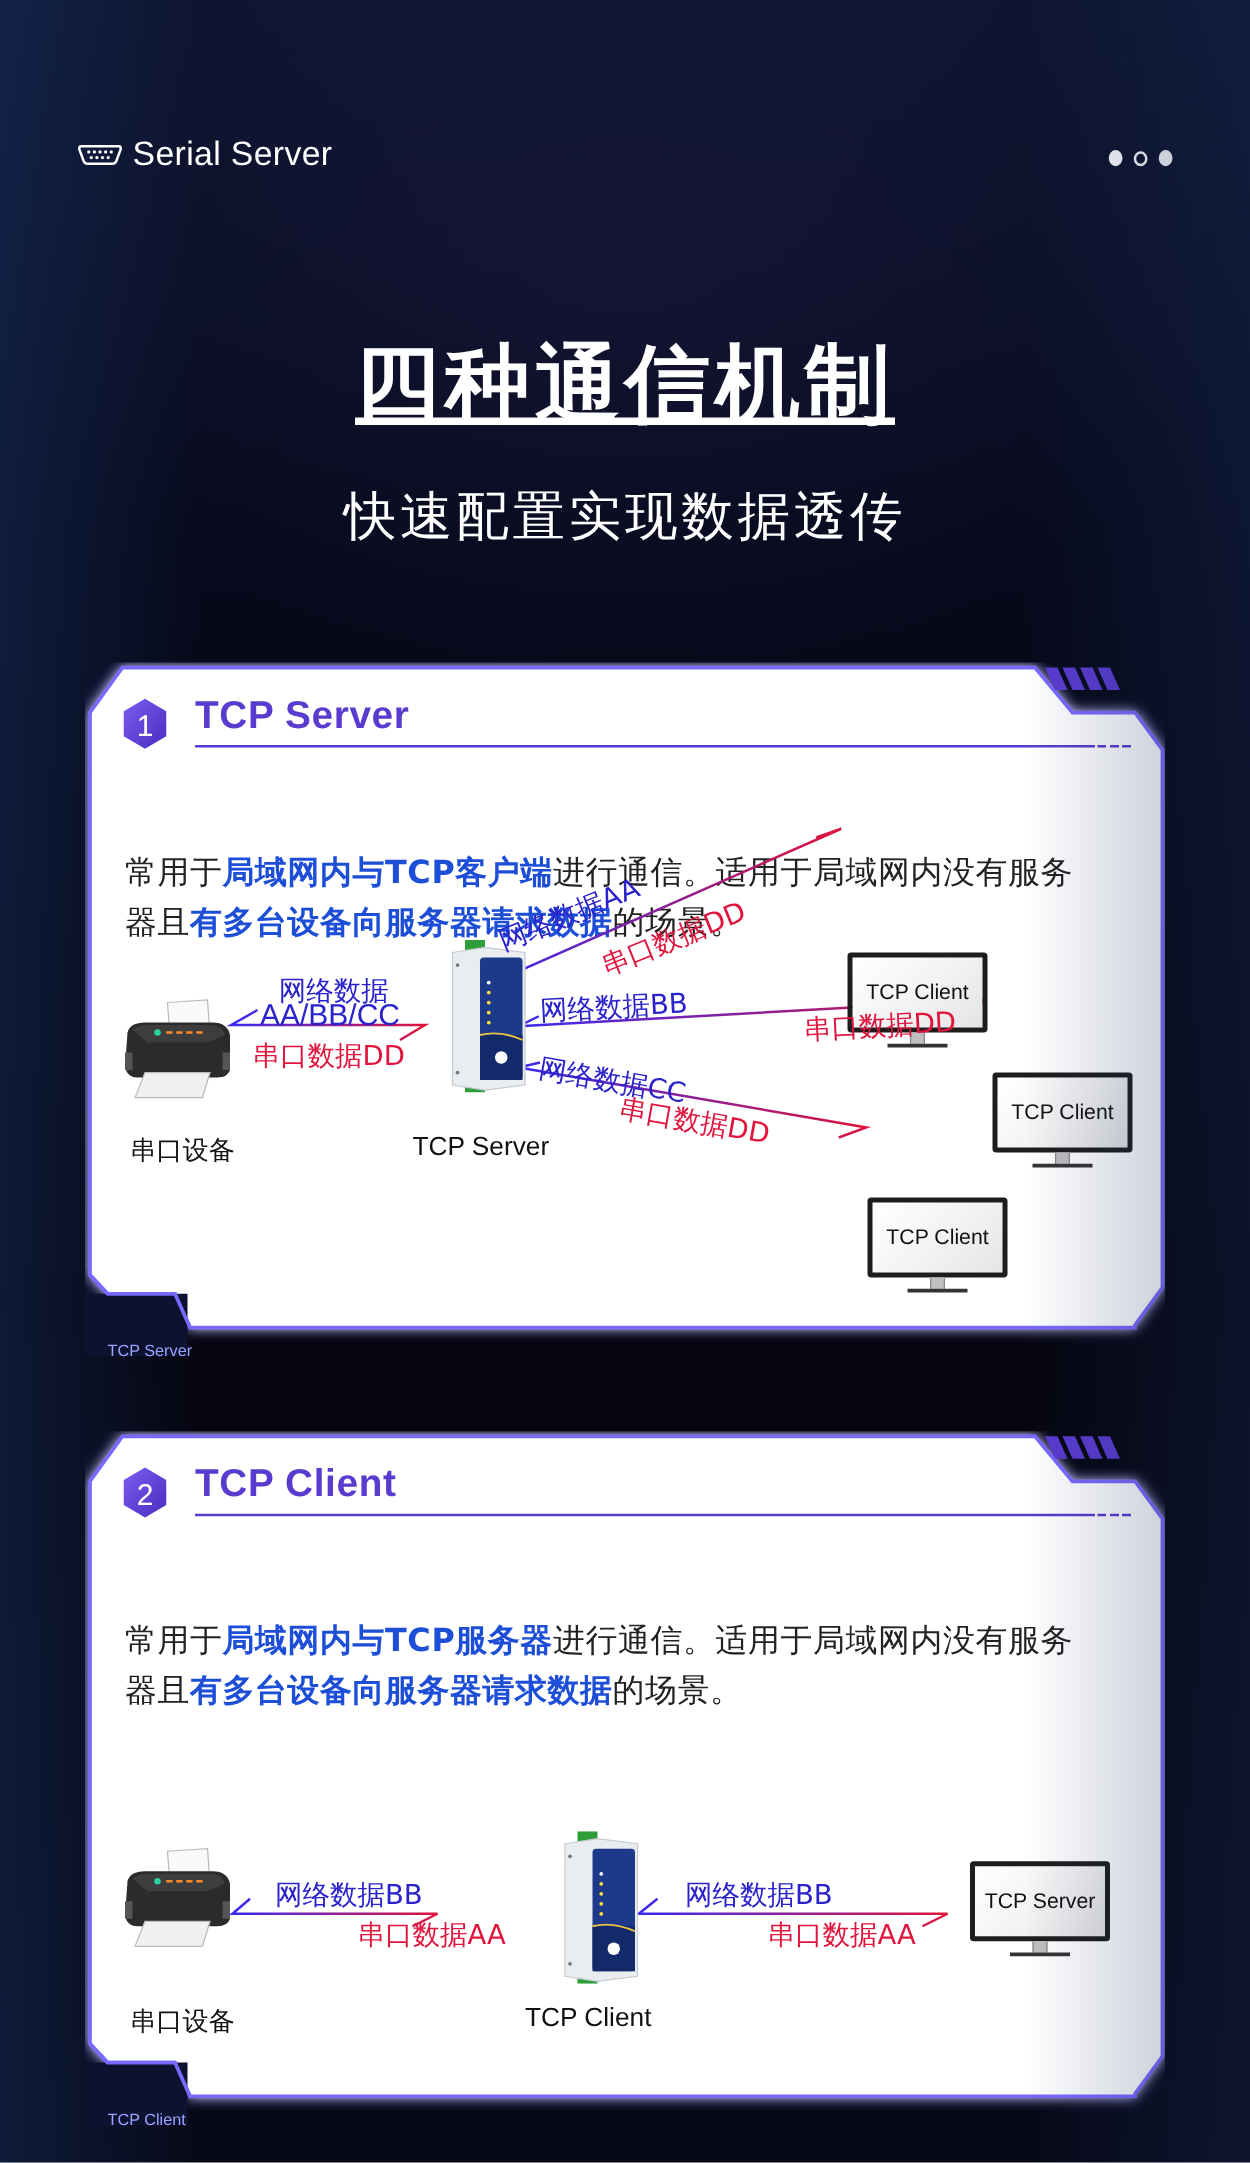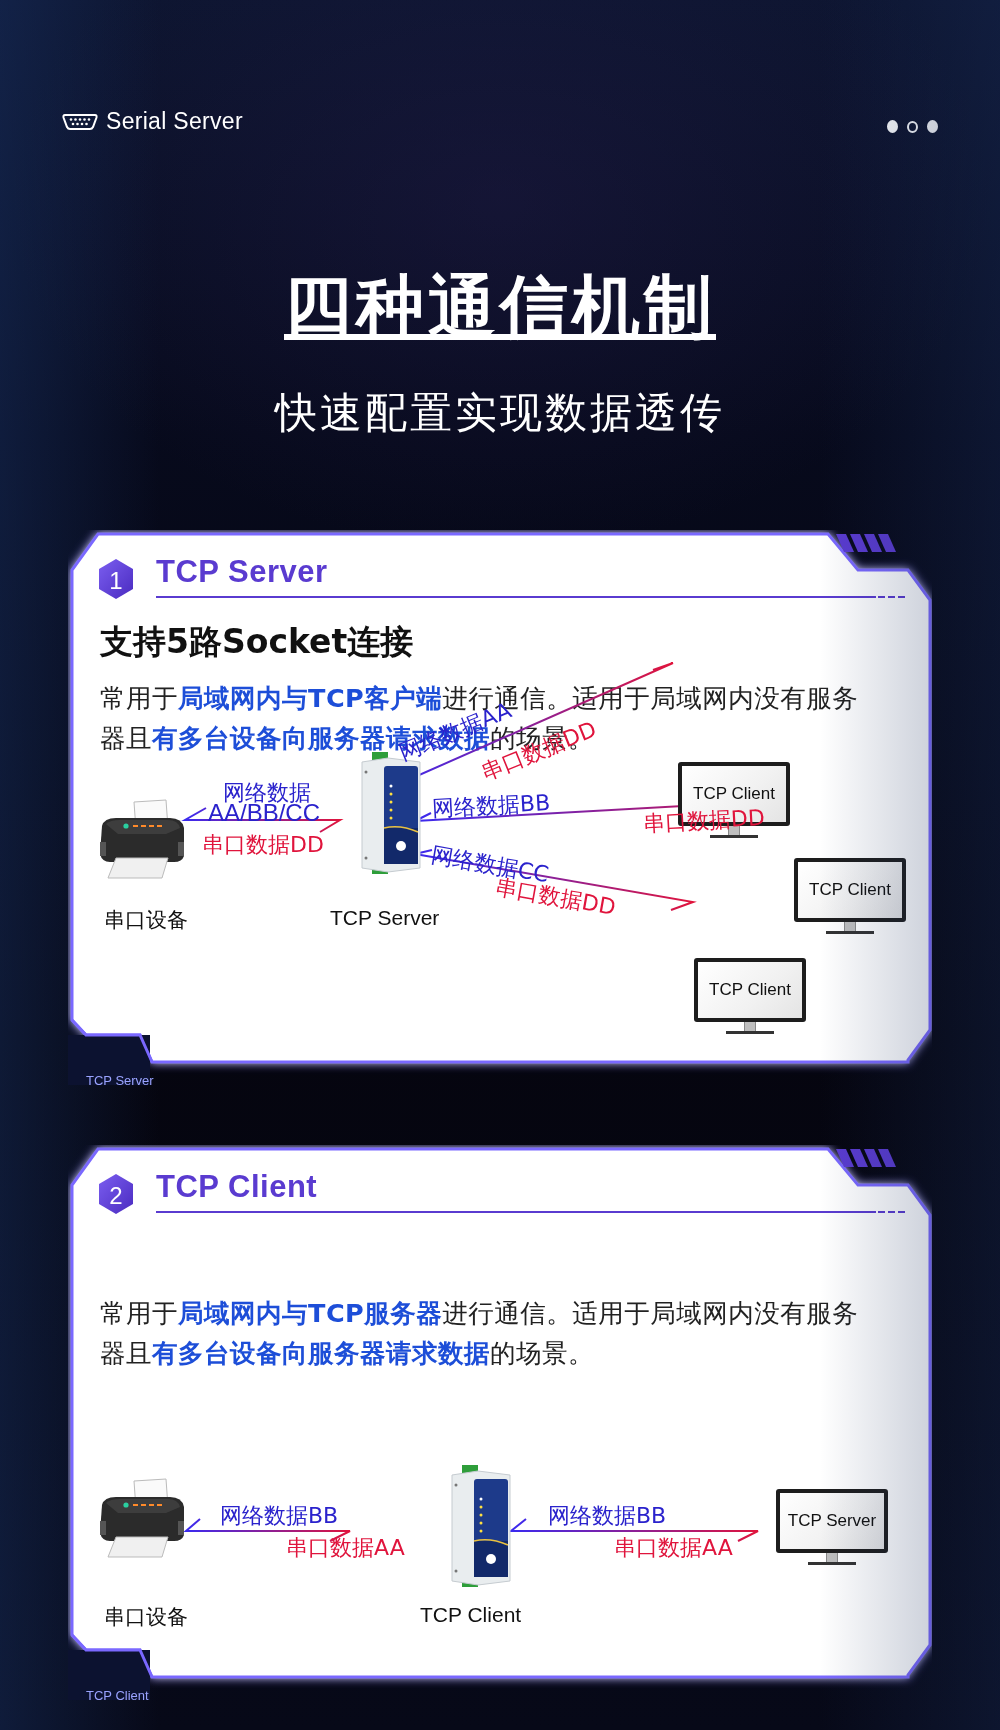--- a/index.html
+++ b/index.html
@@ -22,21 +22,21 @@
     content: "";
     position: absolute; right: 0; top: 0; bottom: 0; width: 180px;
     background: linear-gradient(270deg, rgba(25,45,90,0.35), transparent);
     pointer-events: none;
   }
 
   .brand {
     position: absolute; left: 62px; top: 108px;
     display: flex; align-items: center; gap: 8px;
     font-family: "Liberation Sans", sans-serif;
-    font-size: 23px; color: #fff; letter-spacing: 0.3px;
+    font-size: 27px; color: #fff; letter-spacing: 0.3px;
   }
   .dots { position: absolute; right: 62px; top: 120px; display: flex; gap: 9px; align-items: center; }
   .dot { width: 11px; height: 13px; border-radius: 50%; background: #fff; }
   .dot.hollow { background: transparent; border: 2px solid #fff; width: 11px; height: 12px; }
 
   .hero-title {
     position: absolute; left: 0; right: 0; top: 262px; text-align: center;
     font-size: 68px; font-weight: bold; letter-spacing: 4px; color: #fff; text-decoration: underline;
   }
   .hero-sub {
@@ -152,21 +152,20 @@
           <stop offset="1" stop-color="#4a2bc0"></stop>
         </linearGradient>
       </defs>
     <polygon points="18,1 35,11 35,31 18,41 1,31 1,11" fill="url(#bg1)"></polygon>
     <text x="18" y="31" text-anchor="middle" font-size="24" fill="#fff" font-family="Liberation Sans, sans-serif">1</text>
   </svg>
   <div class="step-title" style="top:24px;">TCP Server</div>
   <div class="step-rule" style="top:66px;"></div>
   <div class="step-rule-dash" style="top:66px;"></div>
 
-  <div class="feature" style="top:90px;">支持5路Socket连接</div>
   <div class="desc" style="top:148px;">
     <span>常用于</span><b>局域网内与TCP客户端</b><span>进行通信。适用于局域网内没有服务</span><br>
     <span>器且</span><b>有多台设备向服务器请求数据</b><span>的场景。</span>
   </div>
 
   <svg class="arrows" width="864" height="562">
     <defs>
       <linearGradient id="gL" x1="0" y1="0" x2="1" y2="0">
           <stop offset="0" stop-color="#3a2af0"></stop>
           <stop offset="1" stop-color="#e0143c"></stop>

